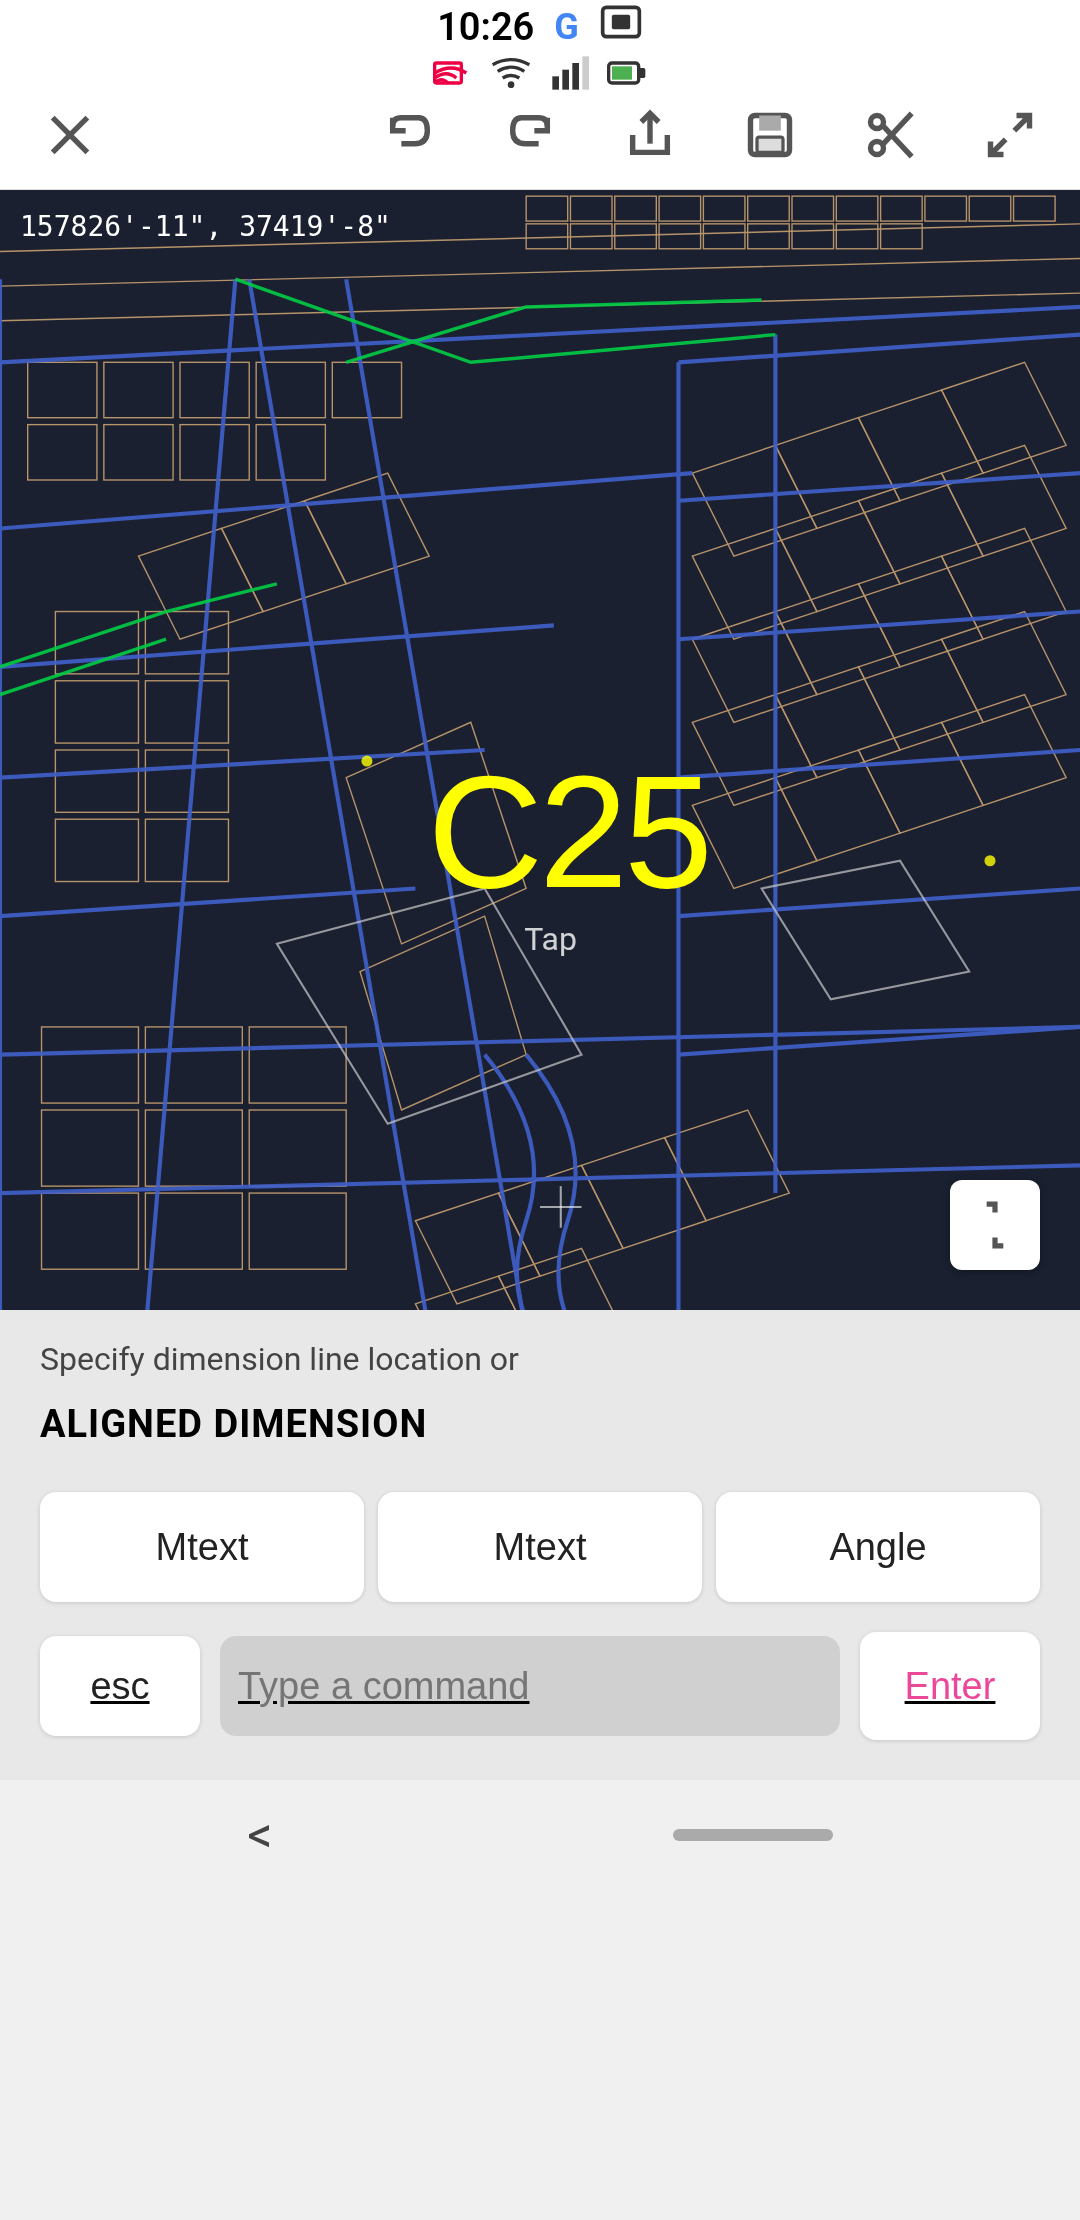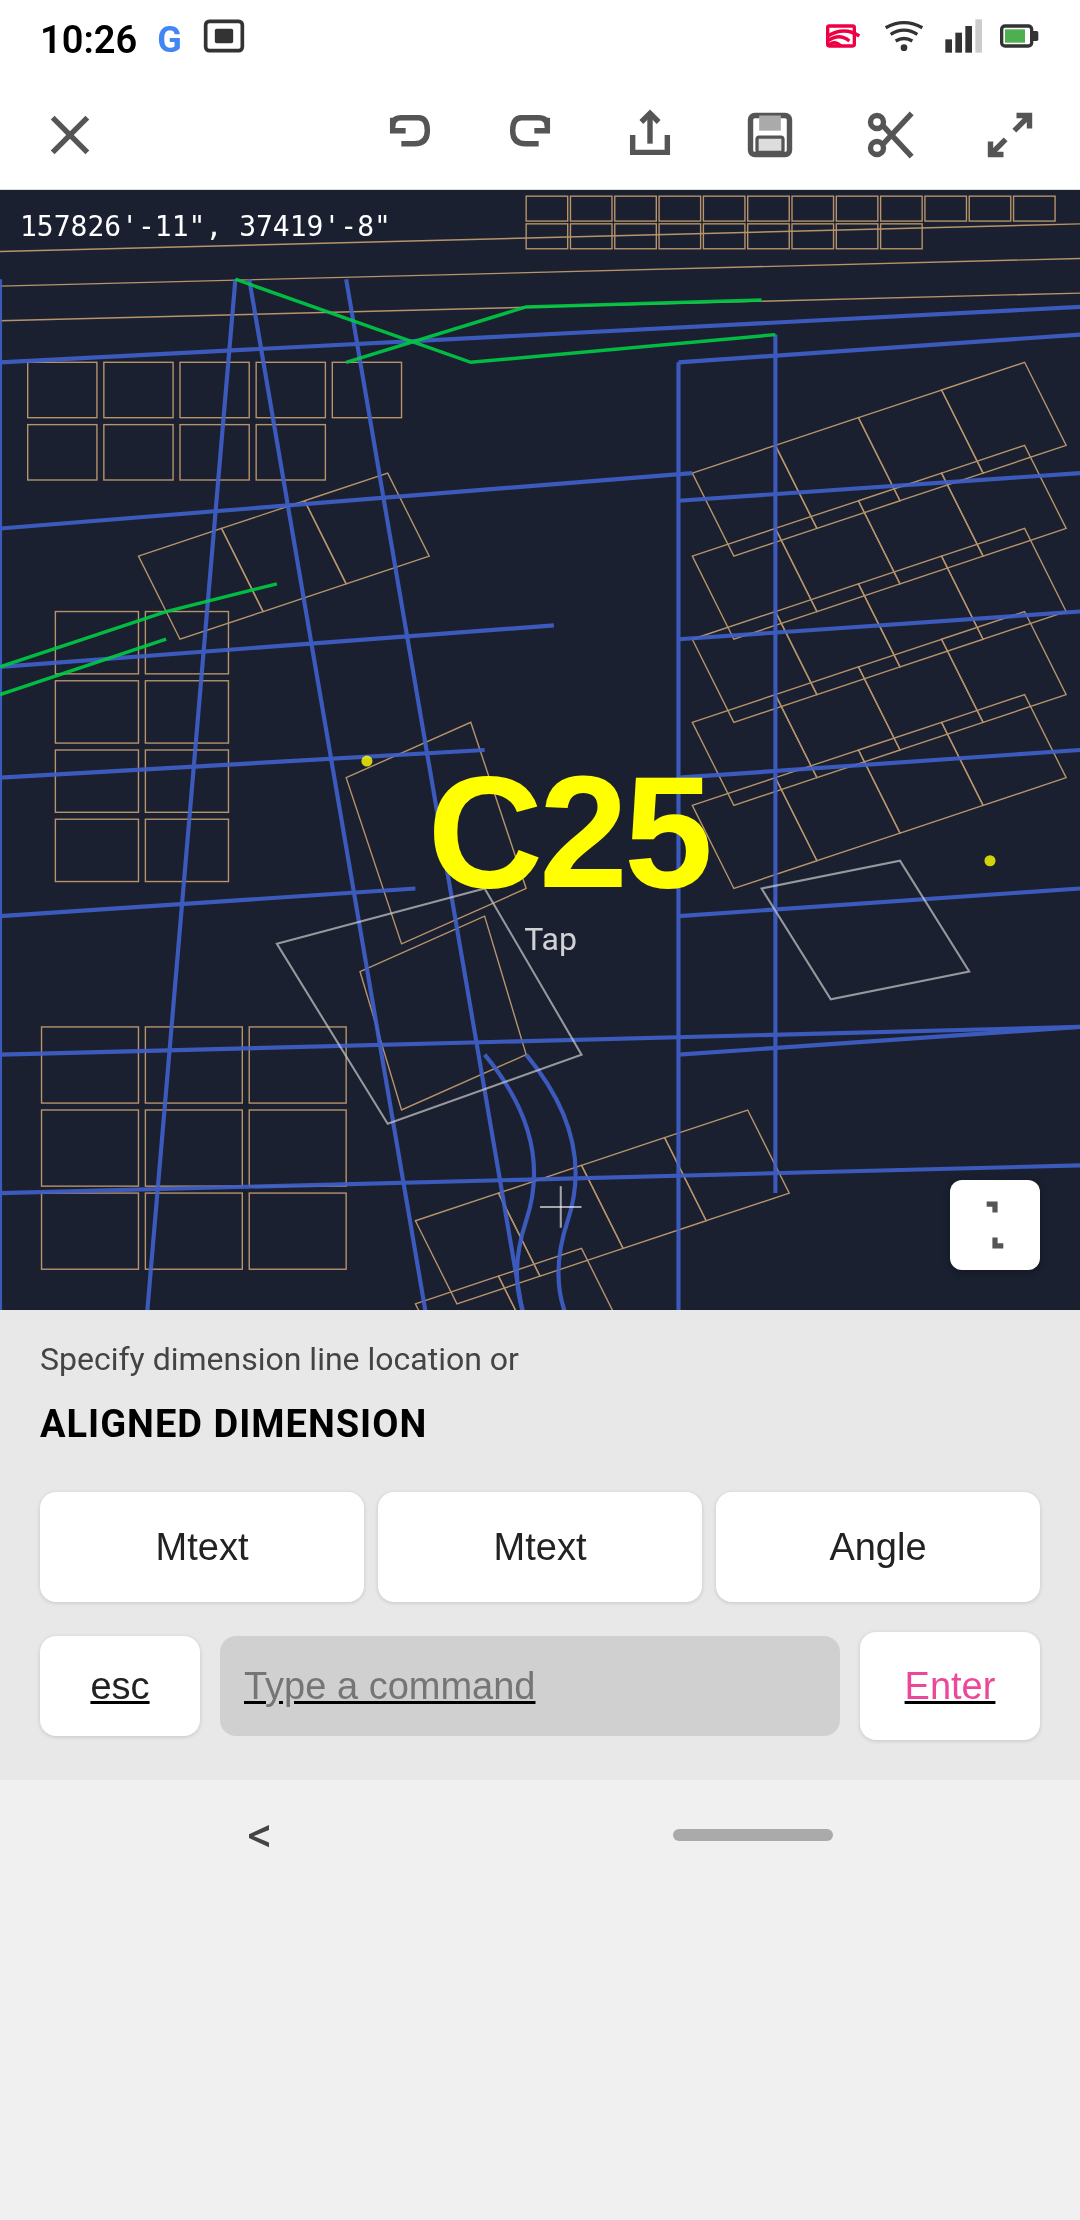--- a/index.html
+++ b/index.html
@@ -9,20 +9,21 @@
     
     #status-bar {
       height: 80px;
       background: #fff;
       display: flex;
       align-items: center;
       justify-content: space-between;
       padding: 0 40px;
       font-size: 36px;
       font-weight: 500;
+      flex-direction: column;
     }
     #status-left { display: flex; align-items: center; gap: 20px; }
     #status-right { display: flex; align-items: center; gap: 18px; }
 
     
     #toolbar {
       height: 110px;
       background: #fff;
       display: flex;
       align-items: center;
@@ -58,21 +59,21 @@
       z-index: 10;
     }
 
     #c25-label {
       position: absolute;
       top: 550px;
       left: 50%;
       transform: translateX(-40%);
       color: #ffff00;
       font-size: 160px;
-      font-weight: bold;
+      font-weight: normal;
       font-family: Arial, sans-serif;
       z-index: 10;
       letter-spacing: -4px;
     }
 
     #tap-label {
       position: absolute;
       top: 730px;
       left: 50%;
       transform: translateX(-30%);
@@ -165,21 +166,21 @@
     }
 
     #command-input {
       flex: 1;
       height: 100px;
       background: #d0d0d0;
       border: none;
       border-radius: 16px;
       font-size: 38px;
       color: #14532d;
-      padding: 0 24px;
+      padding: 0 18px;
       outline: none;
     }
 
     #enter-btn {
       width: 180px; height: 108px;
       background: #fff;
       border: none;
       border-radius: 16px;
       font-size: 38px;
       font-weight: 500;

